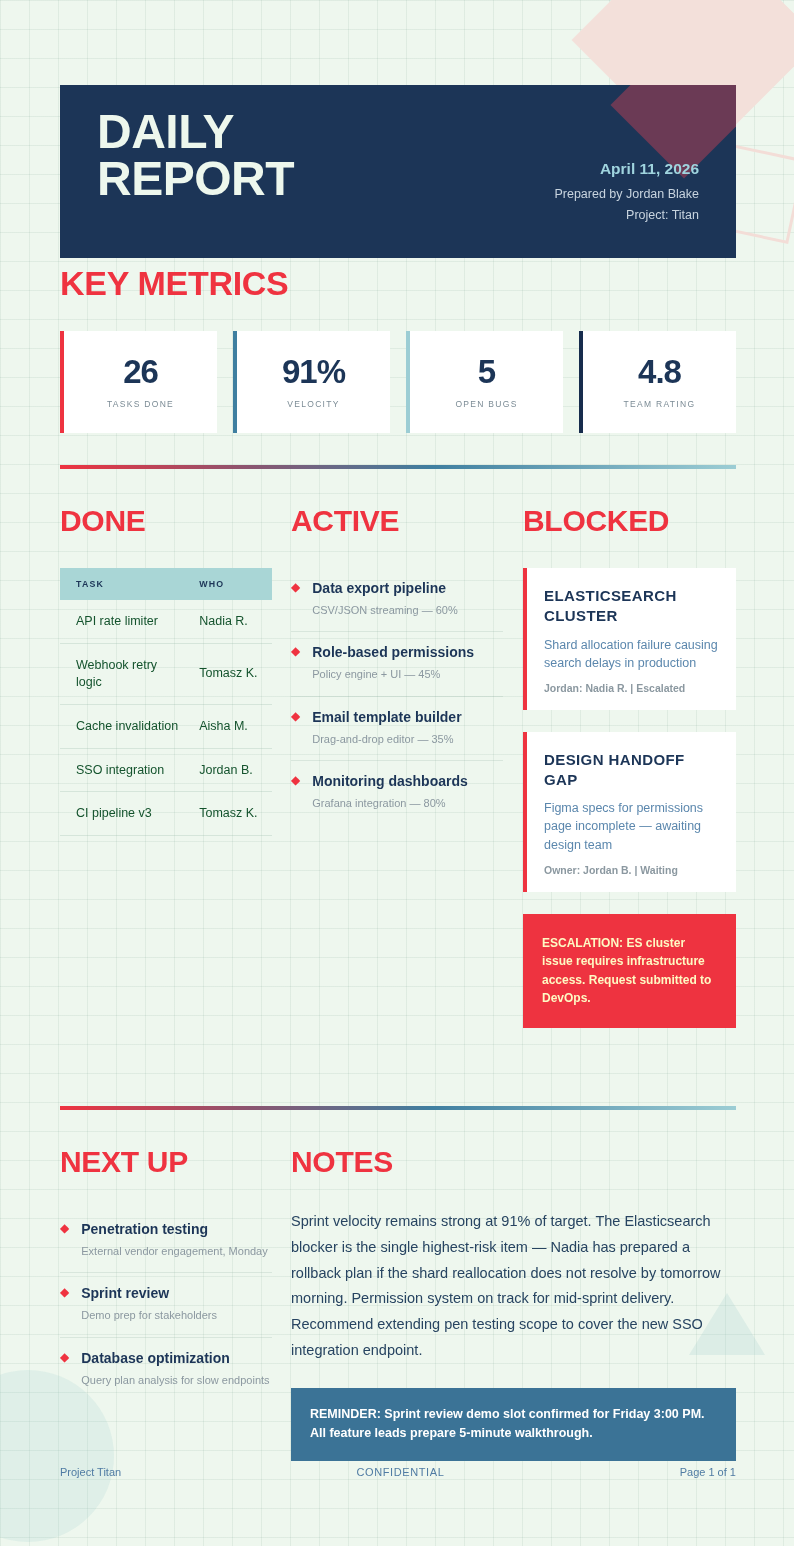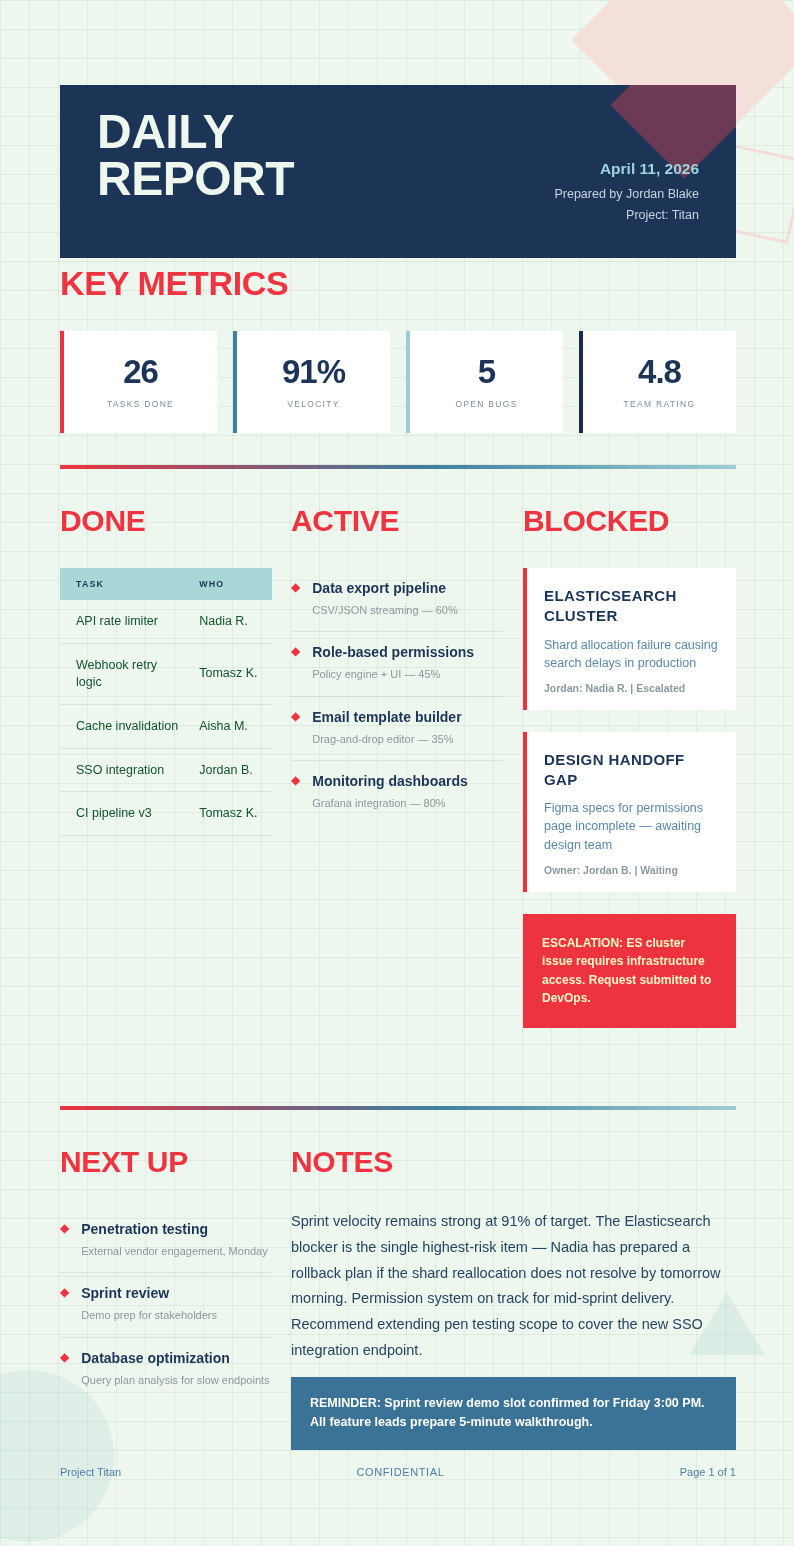--- a/index.html
+++ b/index.html
@@ -245,21 +245,21 @@
   .col-next { position:absolute; left:60px;  top:1145px; width:212px; }
   .col-notes{ position:absolute; left:291px; top:1145px; width:445px; }
 
   .notes-body{
     color:#274461;
     font-size:14.5px;
     line-height:1.78;
     margin-top:2px;
   }
   .reminder{
-    margin-top:13px;
+    margin-top:24px;
     background:#3b7396;
     color:#ffffff;
     padding:17px 19px;
     font-size:12.5px;
     font-weight:bold;
     line-height:1.55;
   }
 
   
   .footer{

